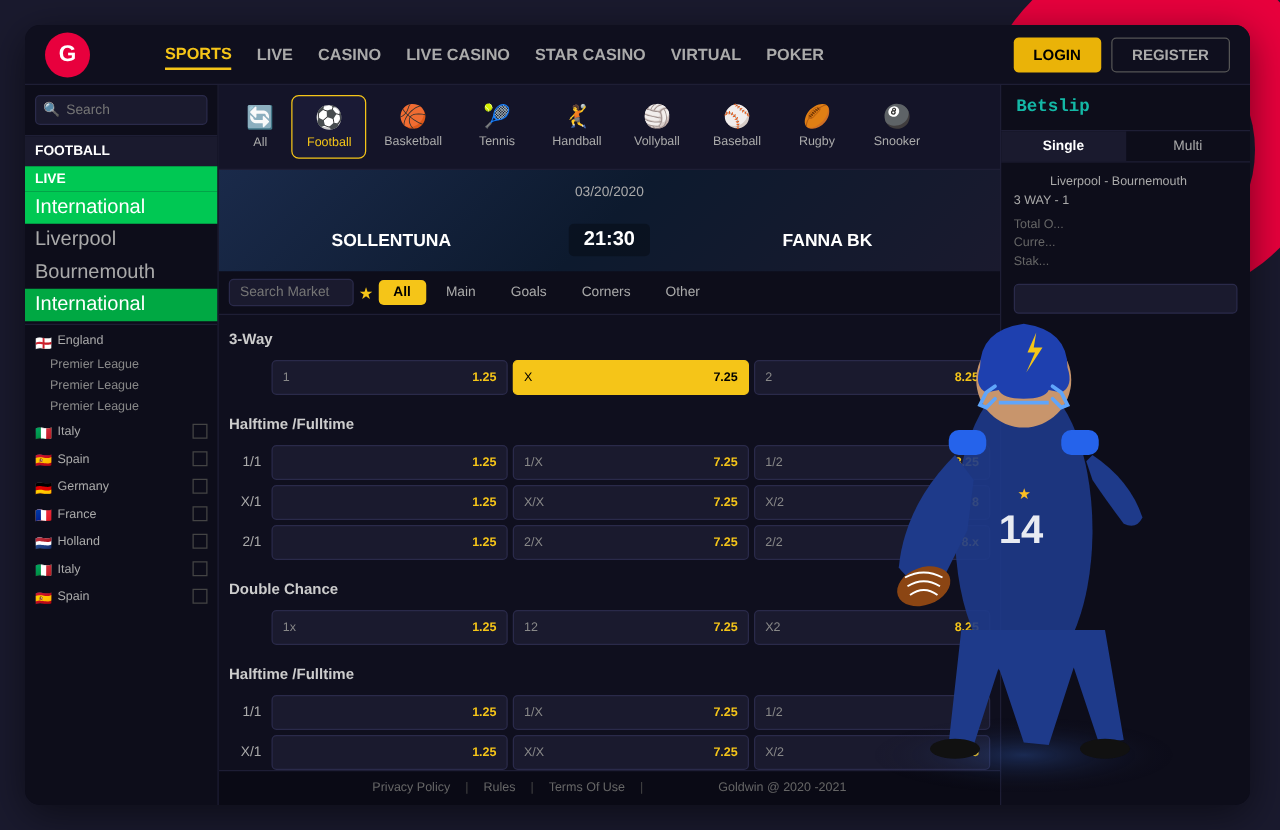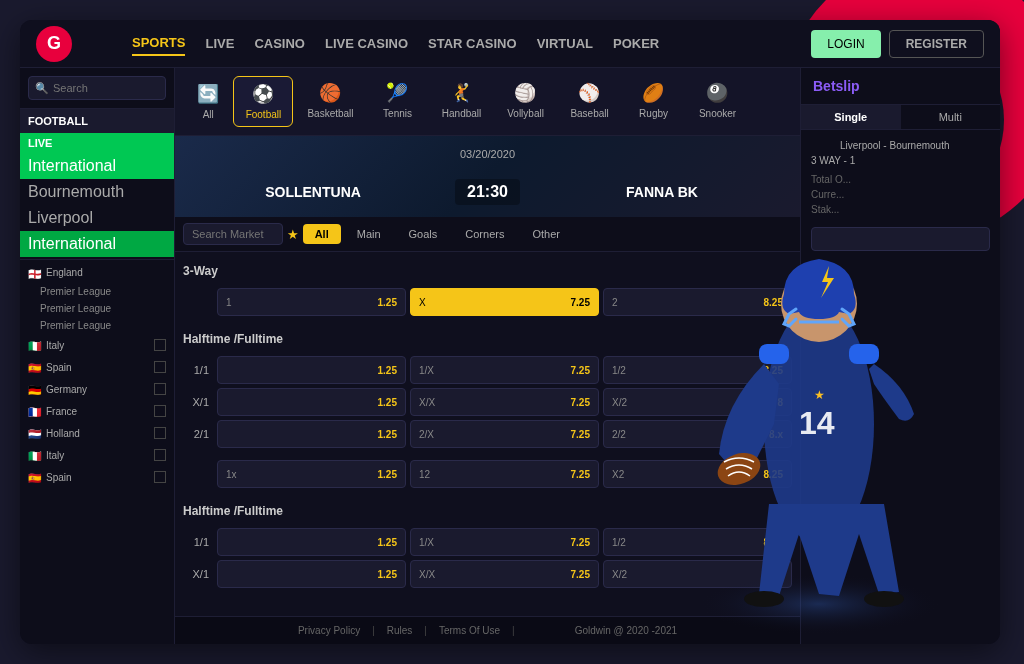--- a/index.html
+++ b/index.html
@@ -87,27 +87,27 @@
     }
     .nav-link.active {
       color: #f5c518;
       border-bottom: 2px solid #f5c518;
     }
     .nav-buttons {
       display: flex;
       gap: 8px;
     }
     .btn-login {
-      background: #86efac;
+      background: #eab308;
       color: #000;
       border: none;
       padding: 6px 16px;
       border-radius: 4px;
       font-size: 12px;
-      font-weight: normal;
+      font-weight: bold;
       cursor: pointer;
     }
     .btn-register {
       background: transparent;
       color: #aaa;
       border: 1px solid #555;
       padding: 6px 16px;
       border-radius: 4px;
       font-size: 12px;
       font-weight: bold;
@@ -355,24 +355,25 @@
     .betslip-panel {
       width: 200px;
       background: #0d0d1a;
       border-left: 1px solid #1e1e35;
       display: flex;
       flex-direction: column;
       flex-shrink: 0;
     }
     .betslip-title {
       padding: 10px 12px;
-      color: #8b5cf6;
+      color: #14b8a6;
       font-size: 14px;
       font-weight: bold;
       border-bottom: 1px solid #1e1e35;
+      font-family: Liberation Mono, monospace;
     }
     .betslip-tabs {
       display: flex;
       border-bottom: 1px solid #1e1e35;
     }
     .betslip-tab {
       flex: 1;
       padding: 6px;
       text-align: center;
       font-size: 11px;
@@ -508,22 +509,22 @@
         <div class="search-wrapper">
           <span class="search-icon">🔍</span>
           <input type="text" class="search-input" placeholder="Search" style="">
         </div>
       </div>
       <div class="sidebar-section-title">FOOTBALL</div>
       <div class="sidebar-live-label">LIVE</div>
 
       <div id="sidebar-items">
           <div class="sidebar-item active">International</div>
+          <div class="sidebar-item">Liverpool</div>
           <div class="sidebar-item">Bournemouth</div>
-          <div class="sidebar-item">Liverpool</div>
           <div class="sidebar-item active2">International</div>
           <div class="sidebar-divider"></div>
           <div class="sidebar-country">
             <span class="flag">🏴󠁧󠁢󠁥󠁮󠁧󠁿</span>
                       <span>England</span>
                       <span style="flex:1"></span>
                       </div>
           <div class="league-item">Premier League</div>
           <div class="league-item">Premier League</div>
           <div class="league-item">Premier League</div>
@@ -698,20 +699,21 @@
                 <span class="oc-label">2/X</span>
                           <span class="oc-val">7.25</span>
               </div>
               <div class="odds-cell">
                 <span class="oc-label">2/2</span>
                           <span class="oc-val">8.x</span>
               </div>
             </div>
           </div>
           <div class="market-section">
+            <div class="market-title">Double Chance</div>
             <div class="odds-row-grid">
               <div class="row-label-cell"></div>
               <div class="odds-cell">
                 <span class="oc-label">1x</span>
                           <span class="oc-val">1.25</span>
               </div>
               <div class="odds-cell">
                 <span class="oc-label">12</span>
                           <span class="oc-val">7.25</span>
               </div>

